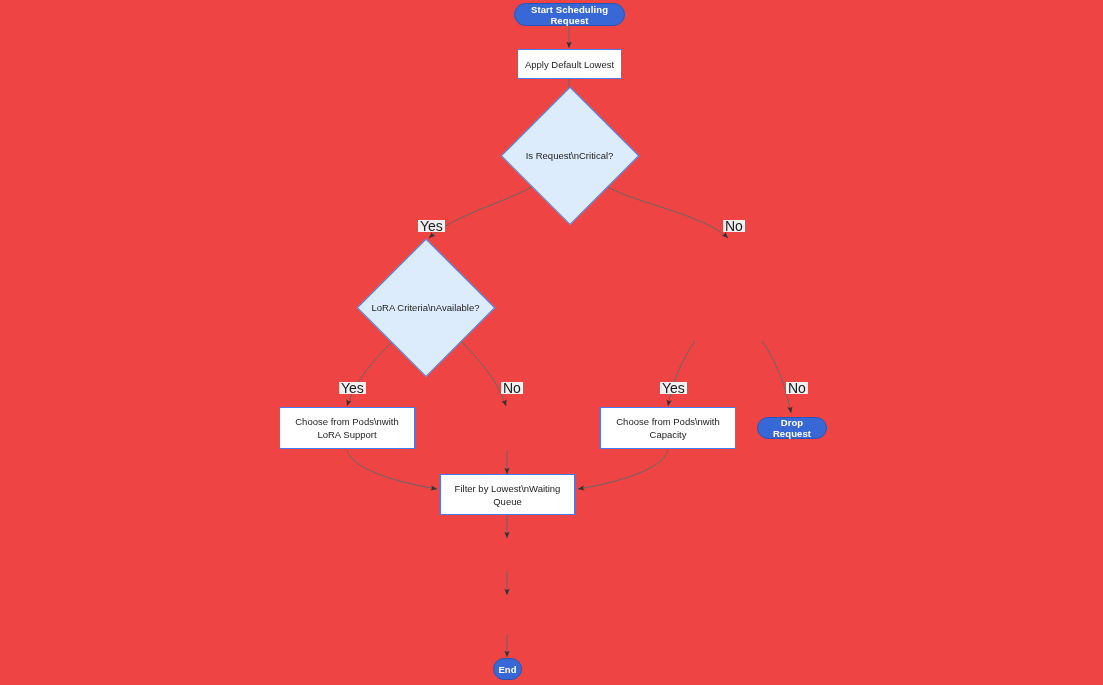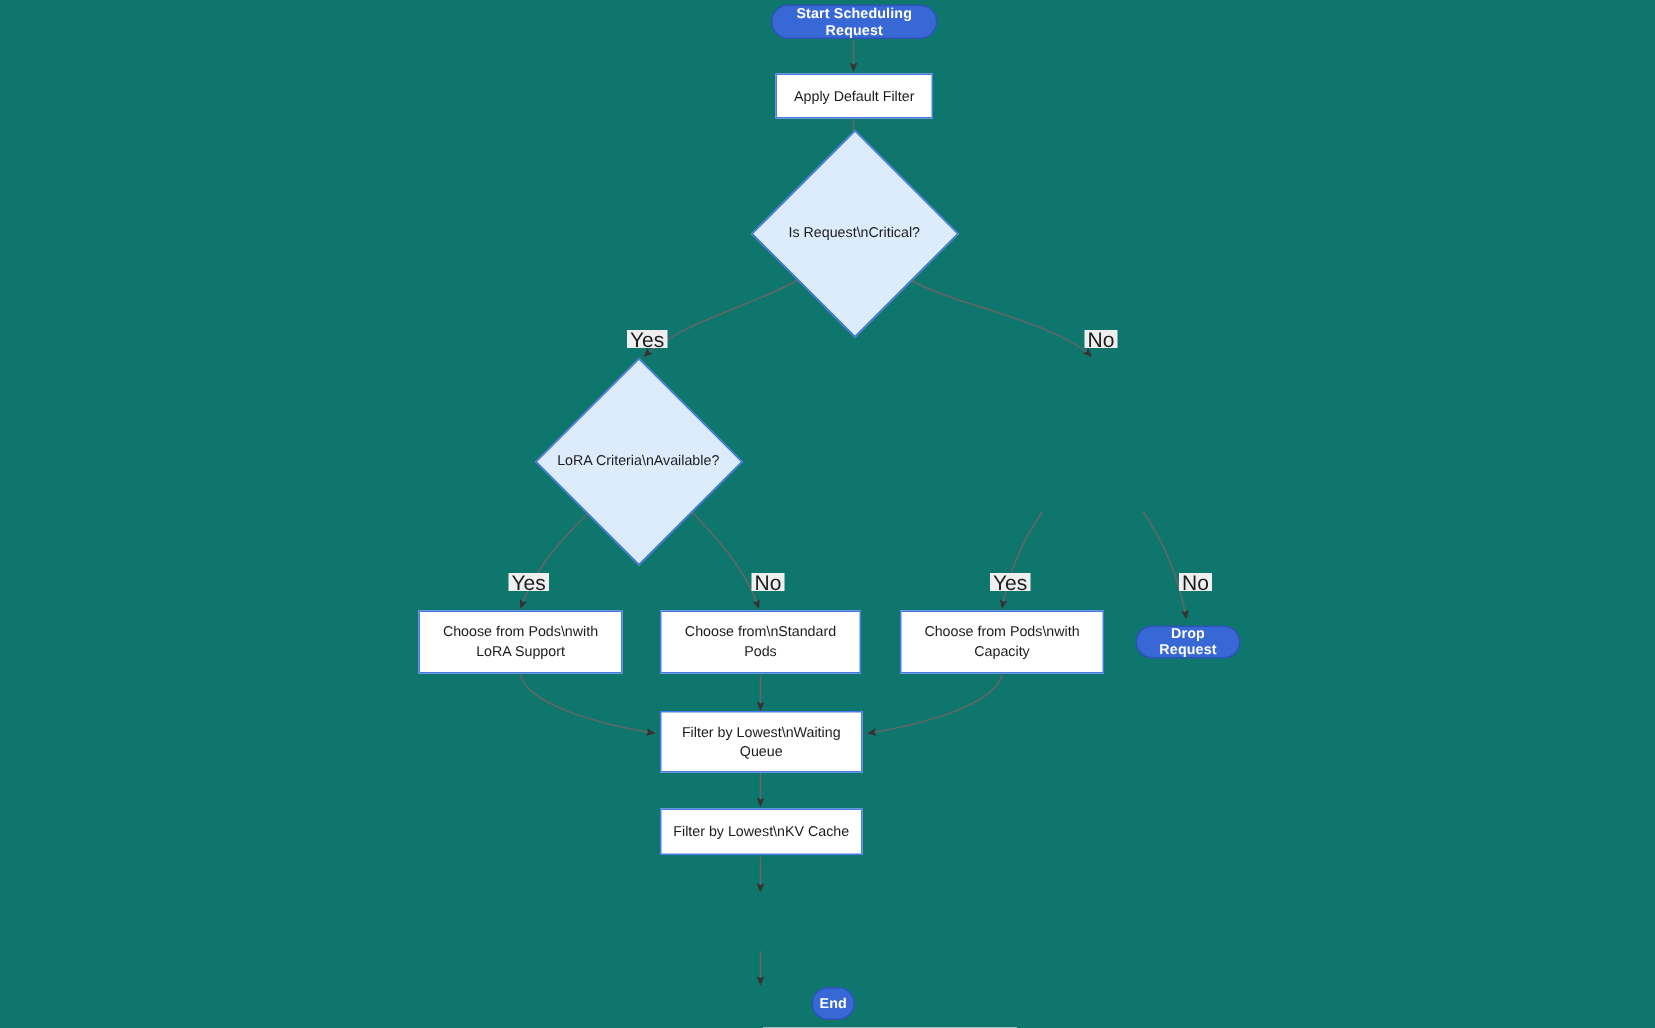--- a/index.html
+++ b/index.html
@@ -7,21 +7,21 @@
     padding: 0;
     background: #ffffff;
   }
   body {
     font-family: "Liberation Sans", sans-serif;
   }
   #canvas {
     position: relative;
     width: 1103px;
     height: 685px;
-    background: #0f766e;
+    background: #ef4444;
     overflow: hidden;
   }
   #edges {
     position: absolute;
     left: 0;
     top: 0;
     width: 1103px;
     height: 685px;
   }
   .node {
@@ -126,60 +126,54 @@
 
       <path d="M507,634 L507,657"></path>
     </g>
   </svg>
 
   <div class="node node-terminal" style="left:514px; top:3px; width:111px; height:23px;">
     <span class="node-text">Start Scheduling Request</span>
   </div>
 
   <div class="node node-process" style="left:517px; top:49px; width:105px; height:30px;">
-    <span class="node-text">Apply Default Filter</span>
+    <span class="node-text">Apply Default Lowest</span>
   </div>
 
   <div class="node node-decision" style="left:500px; top:86px; width:139px; height:139px;">
     <div class="diamond-shape"></div>
     <span class="diamond-label">Is Request\nCritical?</span>
   </div>
 
   <div class="node node-decision" style="left:356px; top:238px; width:139px; height:139px;">
     <div class="diamond-shape"></div>
     <span class="diamond-label">LoRA Criteria\nAvailable?</span>
   </div>
 
 
   <div class="node node-process" style="left:279px; top:407px; width:136px; height:42px;">
     <span class="node-text">Choose from Pods\nwith LoRA Support</span>
   </div>
 
-  <div class="node node-process" style="left:440px; top:407px; width:134px; height:42px;">
-    <span class="node-text">Choose from\nStandard Pods</span>
-  </div>
 
   <div class="node node-process" style="left:600px; top:407px; width:136px; height:42px;">
     <span class="node-text">Choose from Pods\nwith Capacity</span>
   </div>
 
   <div class="node node-terminal" style="left:757px; top:417px; width:70px; height:22px;">
     <span class="node-text">Drop Request</span>
   </div>
 
   <div class="node node-process" style="left:440px; top:474px; width:135px; height:41px;">
     <span class="node-text">Filter by Lowest\nWaiting Queue</span>
   </div>
 
-  <div class="node node-process" style="left:440px; top:539px; width:135px; height:31px;">
-    <span class="node-text">Filter by Lowest\nKV Cache</span>
-  </div>
 
 
-  <div class="node node-terminal" style="left:493px; top:658px; width:29px; height:22px;margin-left:48px;">
+  <div class="node node-terminal" style="left:493px; top:658px; width:29px; height:22px;">
     <span class="node-text">End</span>
   </div>
 
   <div class="edge-label" style="left:418px; top:220px;">Yes</div>
   <div class="edge-label" style="left:723px; top:220px;">No</div>
   <div class="edge-label" style="left:339px; top:382px;">Yes</div>
   <div class="edge-label" style="left:501px; top:382px;">No</div>
   <div class="edge-label" style="left:660px; top:382px;">Yes</div>
   <div class="edge-label" style="left:786px; top:382px;">No</div>
 

